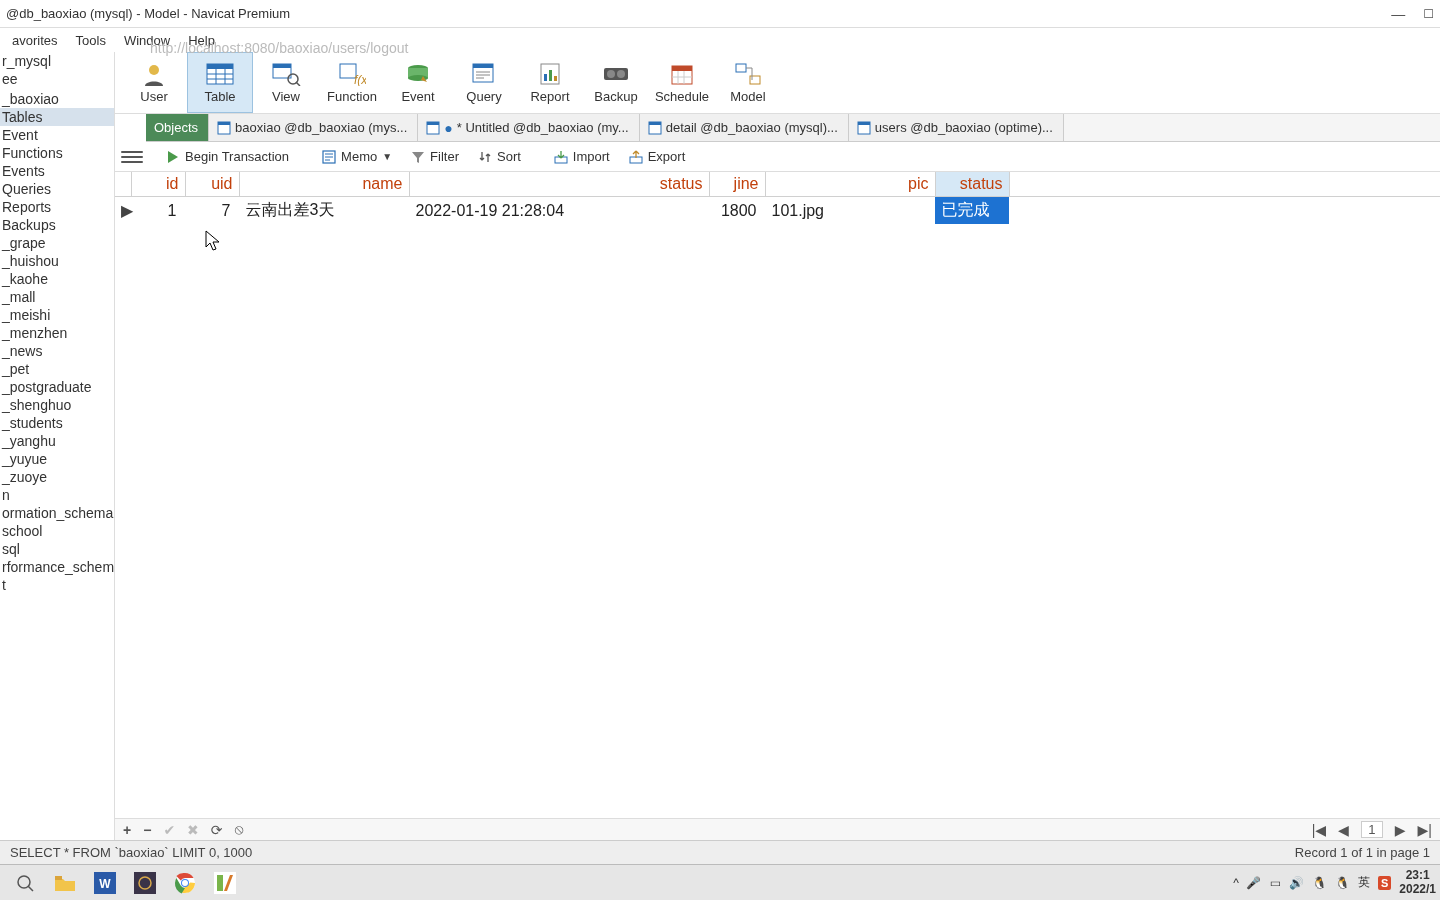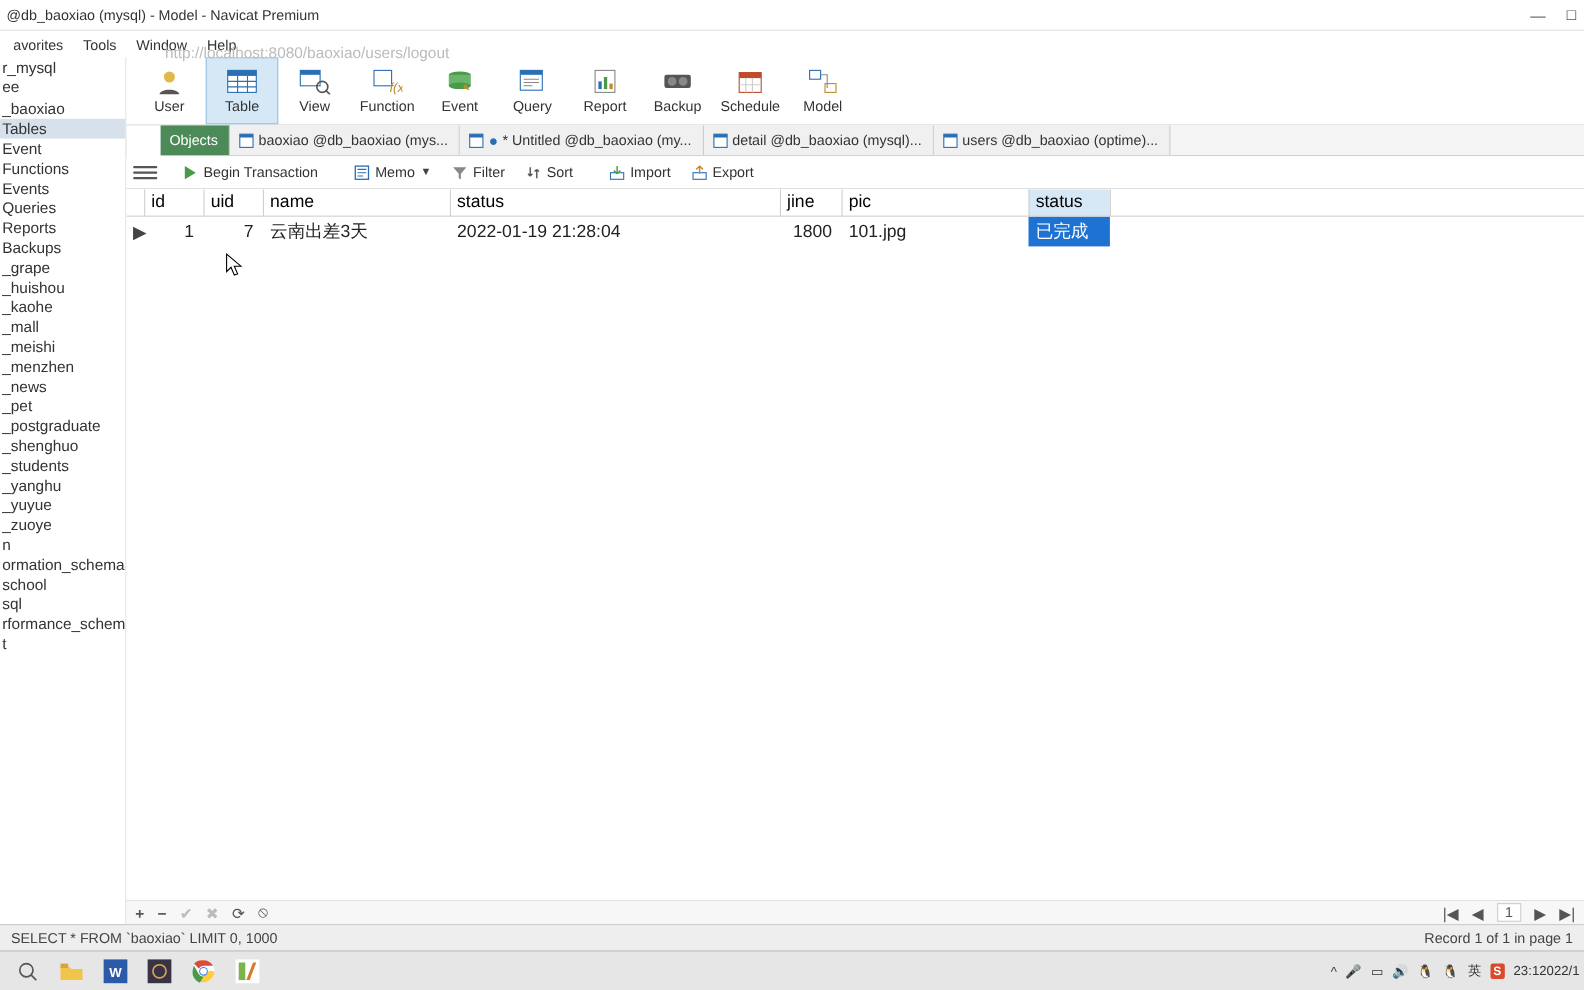--- a/index.html
+++ b/index.html
@@ -44,41 +44,41 @@
 .acttb { height: 30px; display:flex; align-items:center; gap:2px; padding:4px 6px; border-bottom:1px solid #ddd; background:#fff; font-size:13px; }
 .acttb .hamb { width:22px; height:20px; display:flex; flex-direction:column; justify-content:center; gap:3px; margin-right:12px;}
 .acttb .hamb span { height:2px; background:#555; border-radius:1px; }
 .acttb .abtn { display:flex; align-items:center; gap:4px; padding:2px 8px; cursor:default; color:#333;}
 .acttb .abtn .aicon { width:16px; height:16px; }
 .acttb .dd { font-size:10px; color:#444; margin-left:1px; }
 
 
 .grid { flex:1; background:#fff; position:relative; overflow:hidden; }
 .grid table { border-collapse:collapse; width:100%; table-layout:fixed; }
-.grid th { text-align:left; font-weight:normal; padding:3px 6px; background:#fff; border-bottom:1px solid #d0d0d0; border-right:1px solid #d0d0d0; font-size:16px; color:#000000; }
+.grid th { text-align:right; font-weight:normal; padding:3px 6px; background:#fff; border-bottom:1px solid #d0d0d0; border-right:1px solid #d0d0d0; font-size:16px; color:#c2410c; }
 .grid th.sel { background:#d6e8f6;margin-top:44px; }
 .grid td { padding:3px 6px; font-size:16px; color:#222; border-right:1px solid transparent; }
 .grid .rowptr { width:16px; text-align:center; color:#444; }
 .grid .cell-sel { background:#1d72d2; color:#fff; }
 .grid .num { text-align:right; padding-right:8px; }
 
 
 .gridfoot { height:22px; border-top:1px solid #ddd; background:#f7f7f7; display:flex; align-items:center; padding:0 8px; gap:10px; font-size:14px; color:#555; justify-content:space-between;}
 .gridfoot .left, .gridfoot .right { display:flex; align-items:center; gap:12px; }
 .gridfoot .pgnum { background:#fff; border:1px solid #ccc; padding:0 6px; font-size:13px; min-width:22px; text-align:center; }
 
 
 .appstatus { height:24px; border-top:1px solid #ccc; background:#eee; display:flex; align-items:center; justify-content:space-between; padding:0 10px; font-size:13px; color:#444;}
 
 
 .taskbar { height:36px; background:#e6e6e6; border-top:1px solid #bbb; display:flex; align-items:center; justify-content:space-between; padding:0 4px; }
 .taskbar .apps { display:flex; gap:10px; align-items:center; padding-left:6px;}
 .taskbar .apps .app { width:30px; height:30px; display:flex; align-items:center; justify-content:center; border-radius:2px; }
 .taskbar .tray { display:flex; align-items:center; gap:8px; font-size:12px; color:#333; }
-.taskbar .clock { display:flex; align-items:center; line-height:1.1; font-size:12px; color:#333; }
+.taskbar .clock { display:flex; flex-direction:column; align-items:center; line-height:1.1; font-size:12px; color:#333;font-weight:bold; }
 
 .cursor-img { position:absolute; left:205px; top:230px; pointer-events:none; z-index:50; }
 </style>
 </head>
 <body>
 
 <div class="titlebar">
   <div class="title">@db_baoxiao (mysql) - Model - Navicat Premium</div>
   <div class="winctrl">
     <span>—</span>

